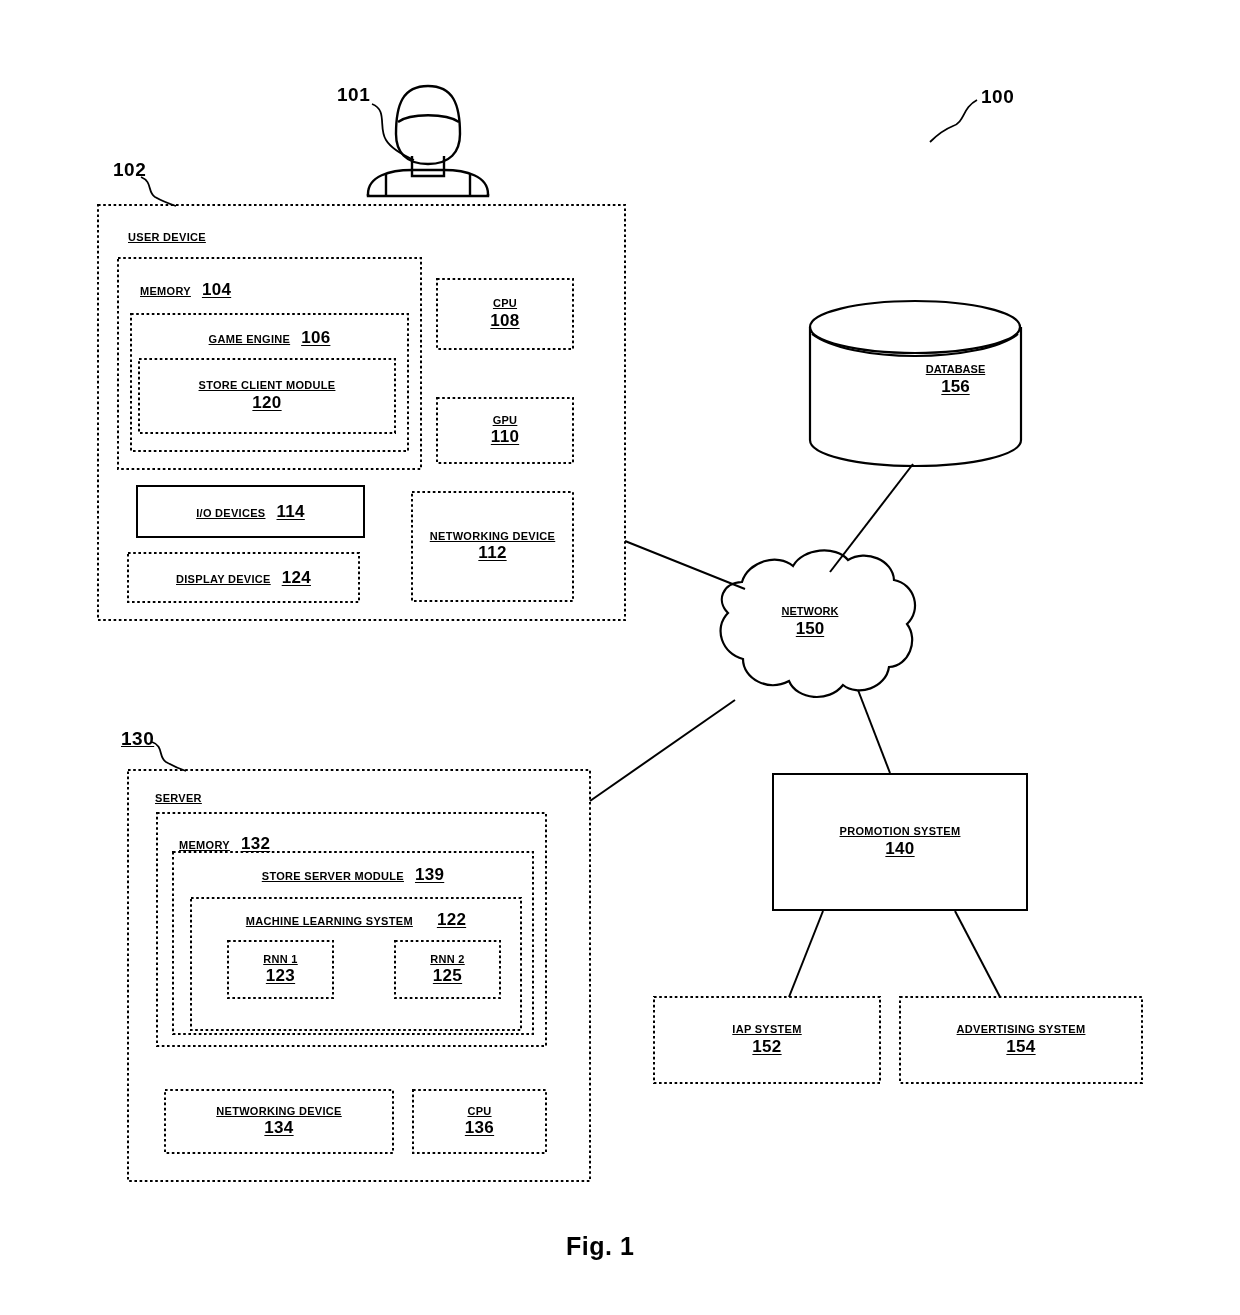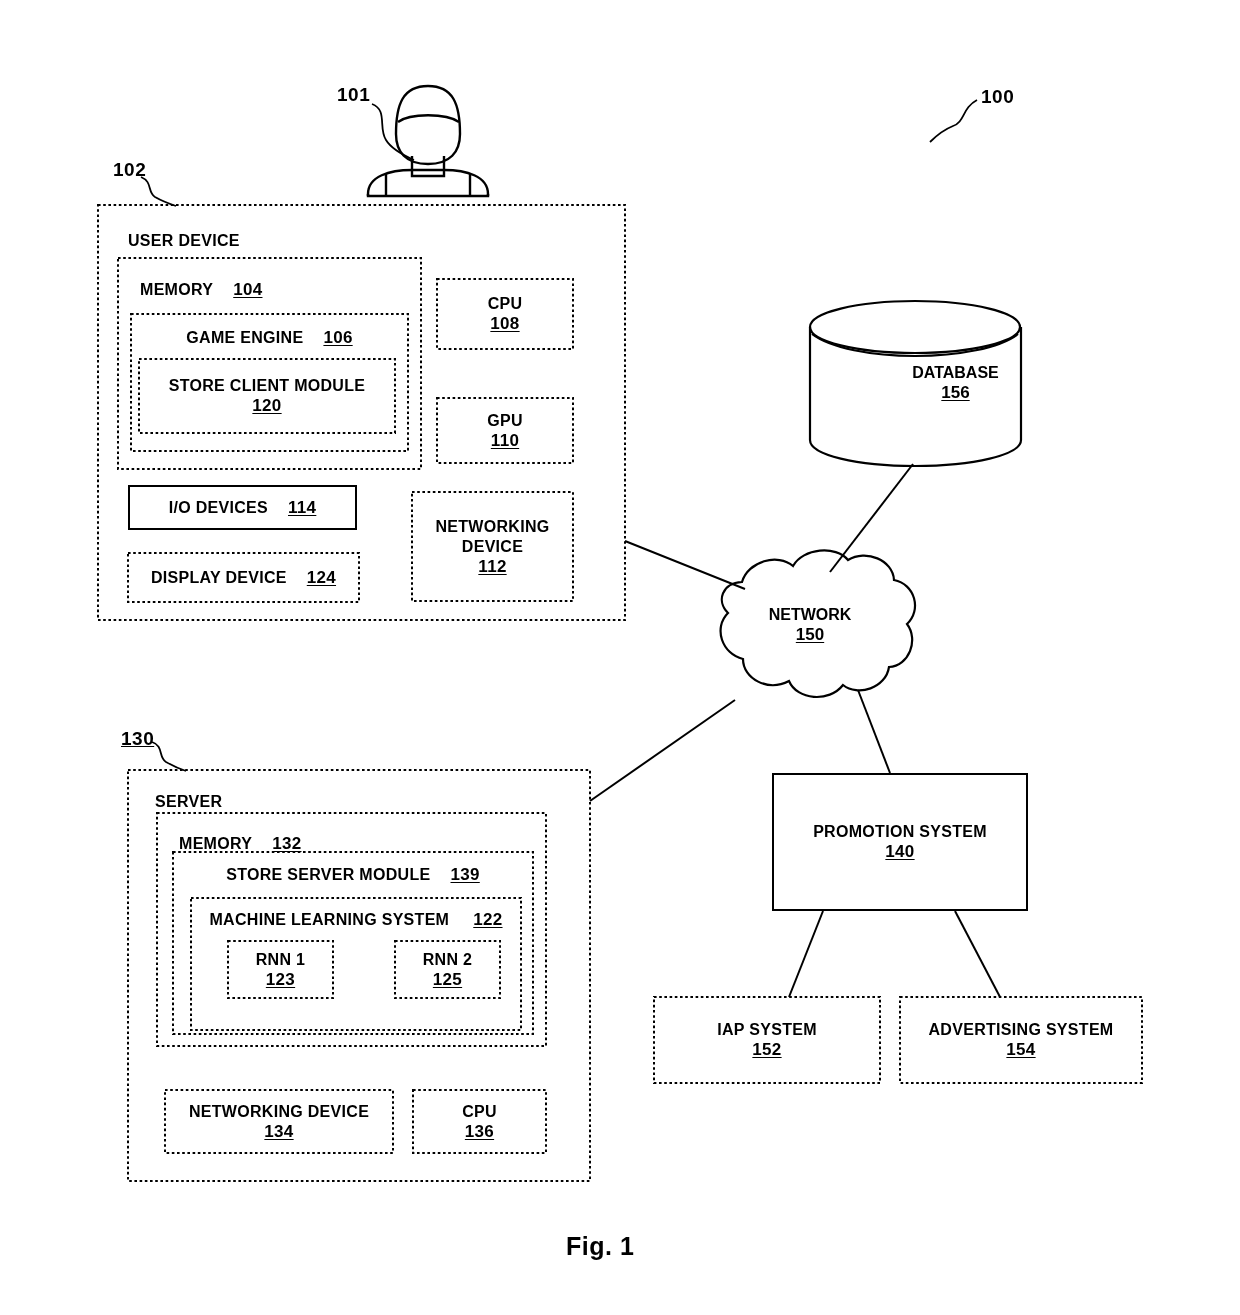--- a/index.html
+++ b/index.html
@@ -38,36 +38,37 @@
     align-items: center;
     justify-content: center;
     text-align: center;
     letter-spacing: 0.3px;
   }
   .box.label-top {
     justify-content: flex-start;
     align-items: flex-start;
   }
   .ttl {
-    font-size: 16px;
+    font-size: 11px;
     font-weight: 600;
     line-height: 1.25;
     white-space: nowrap;
+    text-decoration: underline;
   }
   .ttl.wrap { white-space: normal; }
   .num {
     font-size: 17px;
     font-weight: 600;
     text-decoration: underline;
     text-underline-offset: 2px;
   }
   .inline-row {
     display: flex;
     align-items: baseline;
-    gap: 20px;
+    gap: 11px;
     justify-content: center;
   }
   .refnum {
     position: absolute;
     font-size: 19px;
     font-weight: 600;
     letter-spacing: 0.5px;
   }
   .caption {
     position: absolute;
@@ -78,21 +79,21 @@
   
   #user-device      { left: 98px;  top: 205px;  width: 527px; height: 415px; }
   #ud-title         { position:absolute; left: 30px; top: 26px; }
   #memory-104       { left: 118px; top: 258px;  width: 303px; height: 211px; }
   #mem104-title     { position:absolute; left: 22px; top: 22px; }
   #game-engine      { left: 131px; top: 314px;  width: 277px; height: 137px; }
   #ge-title         { position:absolute; left: 0; right: 0; top: 14px; }
   #store-client     { left: 139px; top: 359px;  width: 256px; height: 74px; }
   #cpu-108          { left: 437px; top: 279px;  width: 136px; height: 70px; }
   #gpu-110          { left: 437px; top: 398px;  width: 136px; height: 65px; }
-  #io-devices       { left: 128px; top: 485px;  width: 229px; height: 45px; }
+  #io-devices       { left: 136px; top: 485px;  width: 229px; height: 53px; }
   #display-device   { left: 128px; top: 553px;  width: 231px; height: 49px; }
   #net-device-112   { left: 412px; top: 492px;  width: 161px; height: 109px; }
 
   #server           { left: 128px; top: 770px;  width: 462px; height: 411px; }
   #server-title     { position:absolute; left: 27px; top: 22px; }
   #memory-132       { left: 157px; top: 813px;  width: 389px; height: 233px; }
   #mem132-title     { position:absolute; left: 22px; top: 21px; }
   #store-server     { left: 173px; top: 852px;  width: 360px; height: 182px; }
   #ss-title         { position:absolute; left: 0; right: 0; top: 13px; }
   #ml-system        { left: 191px; top: 898px;  width: 330px; height: 132px; }

